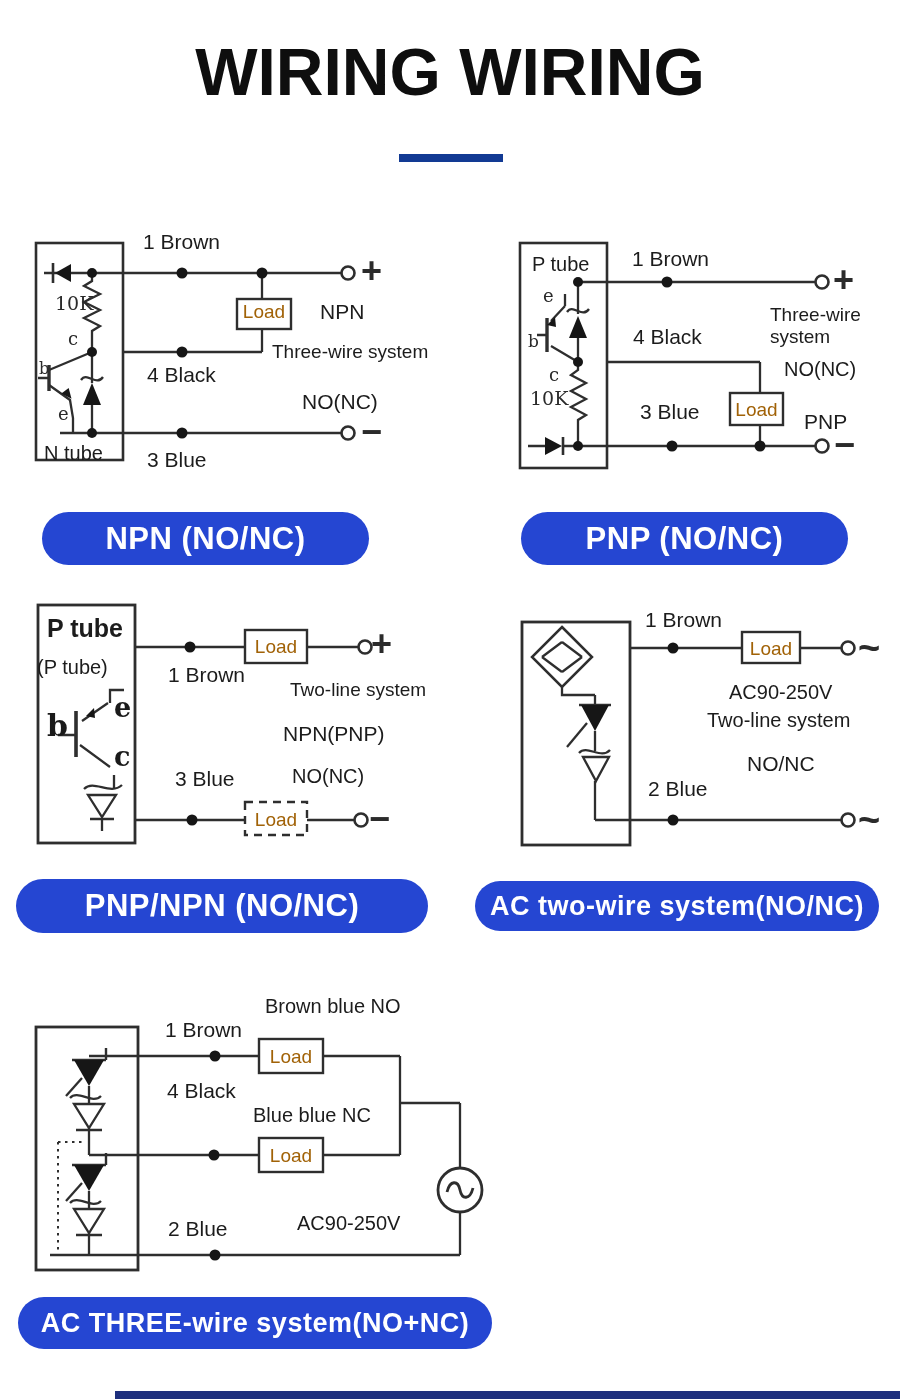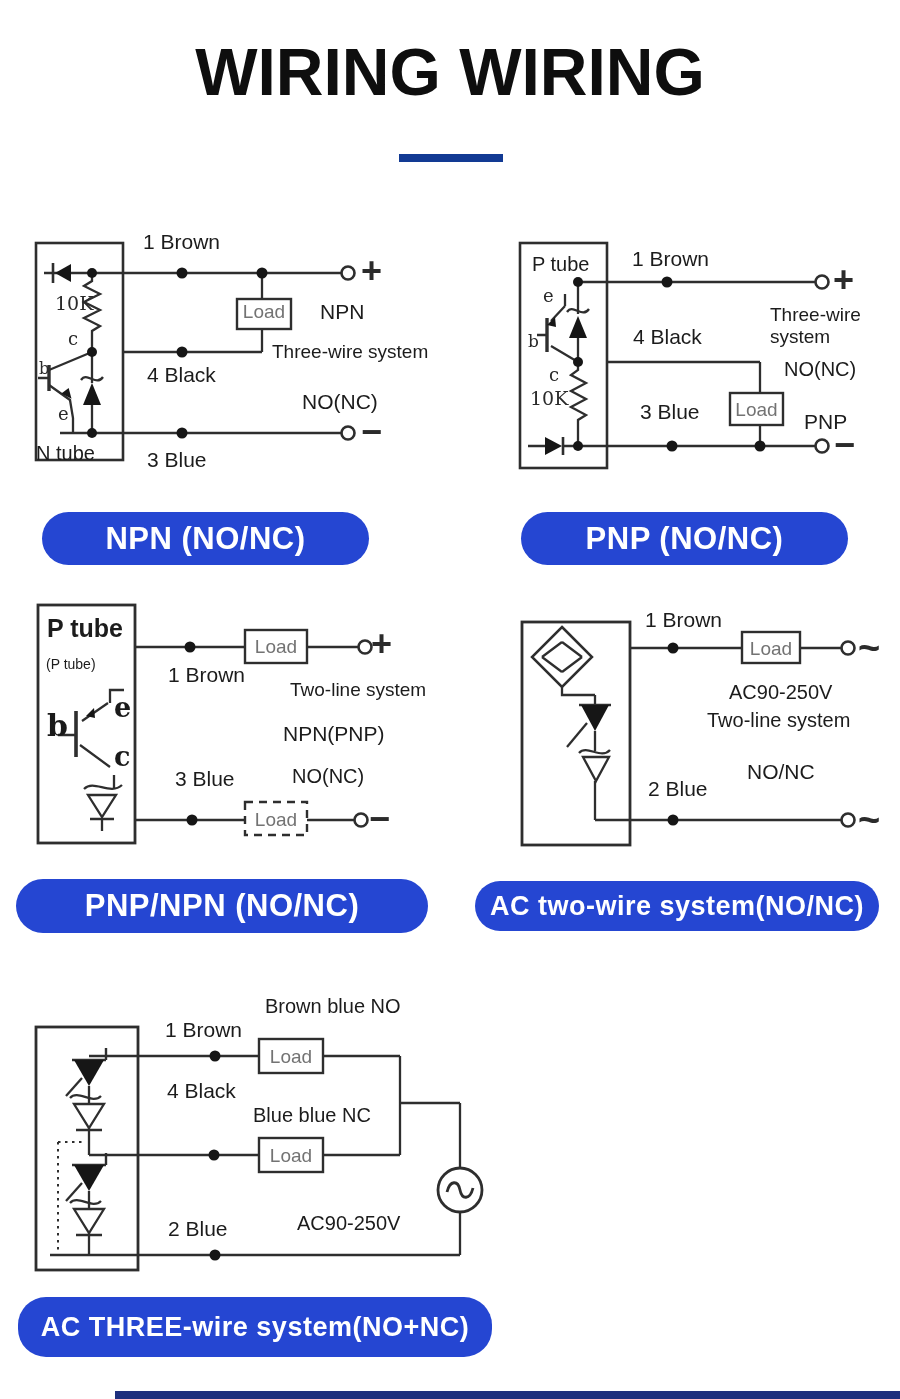--- a/index.html
+++ b/index.html
@@ -17,21 +17,21 @@
   .diagram{position:absolute;}
   .diagram svg{position:absolute;left:0;top:0;}
   .lbl{
     position:absolute;color:#1c1c1c;white-space:nowrap;
     font-size:21px;line-height:1.15;font-family:"Liberation Sans",sans-serif;
   }
   .serif{font-family:"DejaVu Serif",serif;color:#2a2a2a;}
   .big-serif{font-family:"DejaVu Serif",serif;font-weight:bold;color:#1a1a1a;}
   .sign{font-size:36px;font-weight:bold;color:#2b2b2b;line-height:1;}
   .tilde{font-size:38px;font-weight:bold;color:#2b2b2b;line-height:1;}
-  .load-lbl{position:absolute;text-align:center;font-size:19px;color:#737373;}
+  .load-lbl{position:absolute;text-align:center;font-size:19px;color:#a16207;}
   .pill{
     position:absolute;background:#2546d2;color:#ffffff;font-weight:bold;
     display:flex;align-items:center;justify-content:center;border-radius:28px;
     letter-spacing:0.5px;
   }
   .footer-bar{position:absolute;left:115px;top:1391px;width:785px;height:8px;background:#1e2f7d;}
   svg *{vector-effect:none;}
 </style>
 </head>
 <body>
@@ -82,21 +82,21 @@
         <circle cx="318" cy="205" r="6.5"></circle>
       </g>
     </svg>
     <div class="lbl" style="left:113px;top:2px;">1 Brown</div>
     <div class="load-lbl" style="left:207px;top:73px;width:54px;">Load</div>
     <div class="lbl" style="left:290px;top:72px;">NPN</div>
     <div class="lbl" style="left:242px;top:113px;font-size:19px;">Three-wire system</div>
     <div class="lbl" style="left:117px;top:135px;">4 Black</div>
     <div class="lbl" style="left:272px;top:162px;">NO(NC)</div>
     <div class="lbl" style="left:117px;top:220px;">3 Blue</div>
-    <div class="lbl" style="left:6px;top:214px;font-size:20px;text-align:right;">N tube</div>
+    <div class="lbl" style="left:14px;top:214px;font-size:20px;text-align:right;">N tube</div>
     <div class="lbl serif" style="left:25px;top:65px;font-size:19px;">10K</div>
     <div class="lbl serif" style="left:38px;top:101px;font-size:18px;">c</div>
     <div class="lbl serif" style="left:9px;top:132px;font-size:16px;">b</div>
     <div class="lbl serif" style="left:28px;top:176px;font-size:18px;">e</div>
     <div class="lbl sign" style="left:331px;top:25px;">+</div>
     <div class="lbl sign" style="left:331px;top:186px;">−</div>
   </div>
 
   <div class="diagram" style="left:505px;top:228px;width:395px;height:260px;">
     <svg width="395" height="260" viewBox="0 0 395 260">
@@ -176,21 +176,21 @@
         <polygon points="56,121 64,113 65,123"></polygon>
         <circle cx="160" cy="52" r="5.5"></circle>
         <circle cx="162" cy="225" r="5.5"></circle>
       </g>
       <g stroke="#2e2e2e" stroke-width="2.6" fill="#ffffff">
         <circle cx="335" cy="52" r="6.5"></circle>
         <circle cx="331" cy="225" r="6.5"></circle>
       </g>
     </svg>
     <div class="lbl" style="left:17px;top:19px;font-size:25px;font-weight:bold;">P tube</div>
-    <div class="lbl" style="left:16px;top:61px;font-size:14px;">(P tube)</div>
+    <div class="lbl" style="left:7px;top:61px;font-size:20px;">(P tube)</div>
     <div class="lbl big-serif" style="left:17px;top:114px;font-size:30px;">b</div>
     <div class="lbl big-serif" style="left:84px;top:97px;font-size:27px;">e</div>
     <div class="lbl big-serif" style="left:84px;top:146px;font-size:27px;">c</div>
     <div class="load-lbl" style="left:215px;top:41px;width:62px;">Load</div>
     <div class="lbl sign" style="left:341px;top:31px;">+</div>
     <div class="lbl" style="left:138px;top:68px;">1 Brown</div>
     <div class="lbl" style="left:260px;top:84px;font-size:19px;">Two-line system</div>
     <div class="lbl" style="left:253px;top:127px;">NPN(PNP)</div>
     <div class="lbl" style="left:145px;top:172px;">3 Blue</div>
     <div class="lbl" style="left:262px;top:170px;font-size:20px;">NO(NC)</div>
@@ -227,21 +227,21 @@
       <g stroke="#2e2e2e" stroke-width="2.6" fill="#ffffff">
         <circle cx="343" cy="53" r="6.5"></circle>
         <circle cx="343" cy="225" r="6.5"></circle>
       </g>
     </svg>
     <div class="lbl" style="left:140px;top:13px;">1 Brown</div>
     <div class="load-lbl" style="left:237px;top:43px;width:58px;">Load</div>
     <div class="lbl tilde" style="left:353px;top:34px;">~</div>
     <div class="lbl" style="left:224px;top:86px;font-size:20px;">AC90-250V</div>
     <div class="lbl" style="left:202px;top:114px;font-size:20px;">Two-line system</div>
-    <div class="lbl" style="left:242px;top:157px;margin-top:8px;">NO/NC</div>
+    <div class="lbl" style="left:242px;top:157px;">NO/NC</div>
     <div class="lbl" style="left:143px;top:182px;">2 Blue</div>
     <div class="lbl tilde" style="left:353px;top:206px;">~</div>
   </div>
 
   <div class="pill" style="left:475px;top:881px;width:404px;height:50px;font-size:27px;">AC two-wire system(NO/NC)</div>
   <div class="pill" style="left:16px;top:879px;width:412px;height:54px;font-size:31px;">PNP/NPN (NO/NC)</div>
 
   <div class="diagram" style="left:30px;top:990px;width:480px;height:295px;">
     <svg width="480" height="295" viewBox="0 0 480 295">
       <g stroke="#2e2e2e" stroke-width="2.3" fill="none">
@@ -281,17 +281,17 @@
     <div class="lbl" style="left:135px;top:28px;">1 Brown</div>
     <div class="lbl" style="left:235px;top:5px;font-size:20px;">Brown blue NO</div>
     <div class="load-lbl" style="left:229px;top:56px;width:64px;">Load</div>
     <div class="lbl" style="left:137px;top:89px;">4 Black</div>
     <div class="lbl" style="left:223px;top:114px;font-size:20px;">Blue blue NC</div>
     <div class="load-lbl" style="left:229px;top:155px;width:64px;">Load</div>
     <div class="lbl" style="left:138px;top:227px;">2 Blue</div>
     <div class="lbl" style="left:267px;top:222px;font-size:20px;">AC90-250V</div>
   </div>
 
-  <div class="pill" style="left:18px;top:1297px;width:474px;height:60px;font-size:27px;">AC THREE-wire system(NO+NC)</div>
+  <div class="pill" style="left:18px;top:1297px;width:474px;height:52px;font-size:27px;">AC THREE-wire system(NO+NC)</div>
 
   <div class="footer-bar"></div>
 
 </div>
 
 </body></html>

